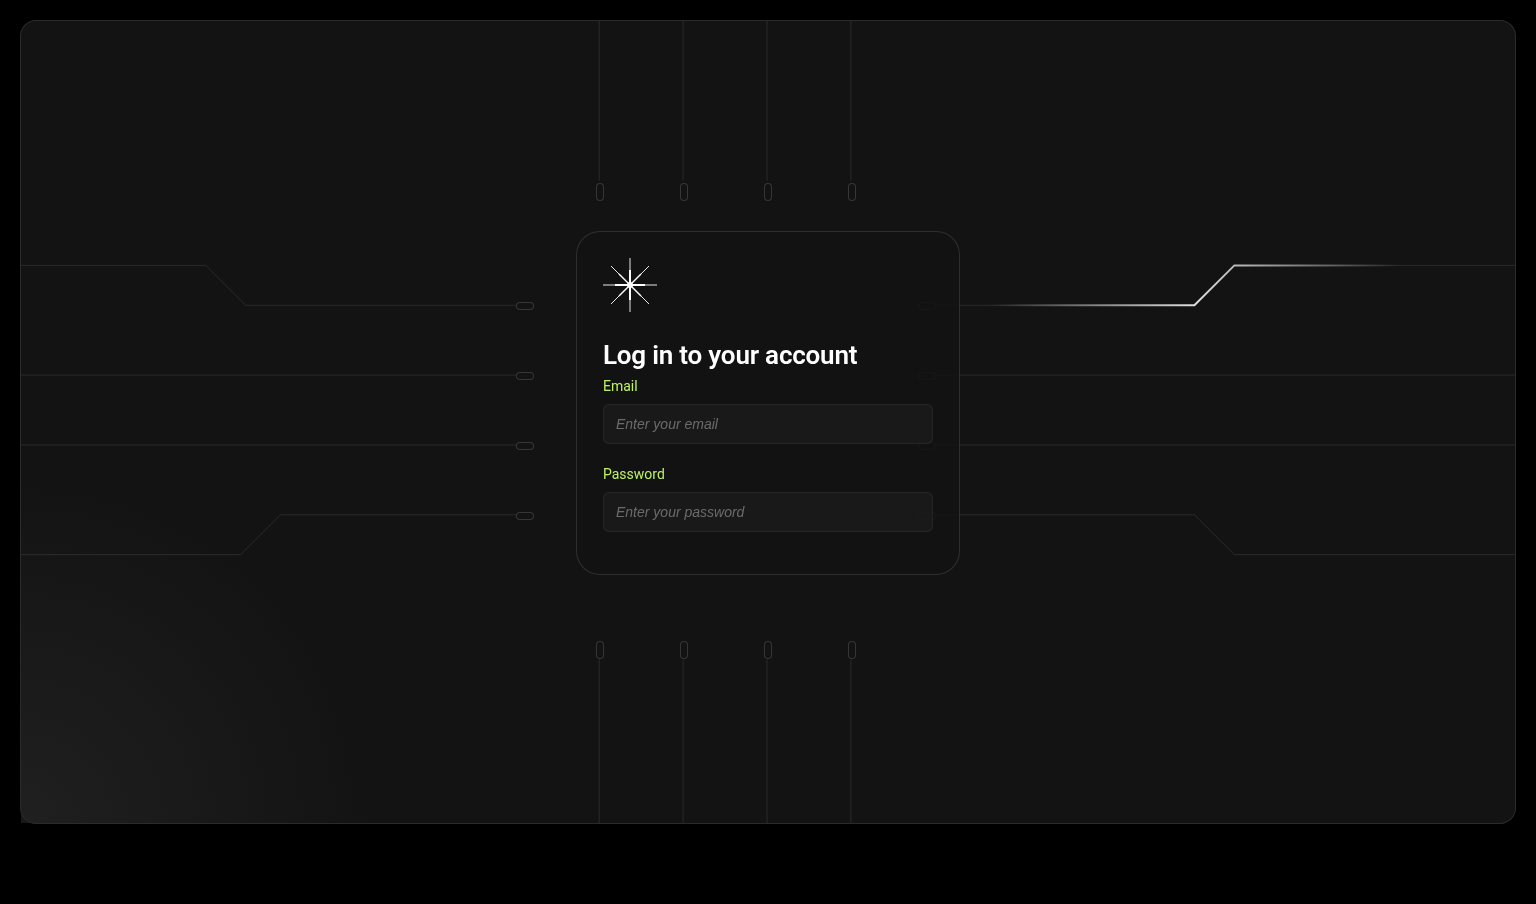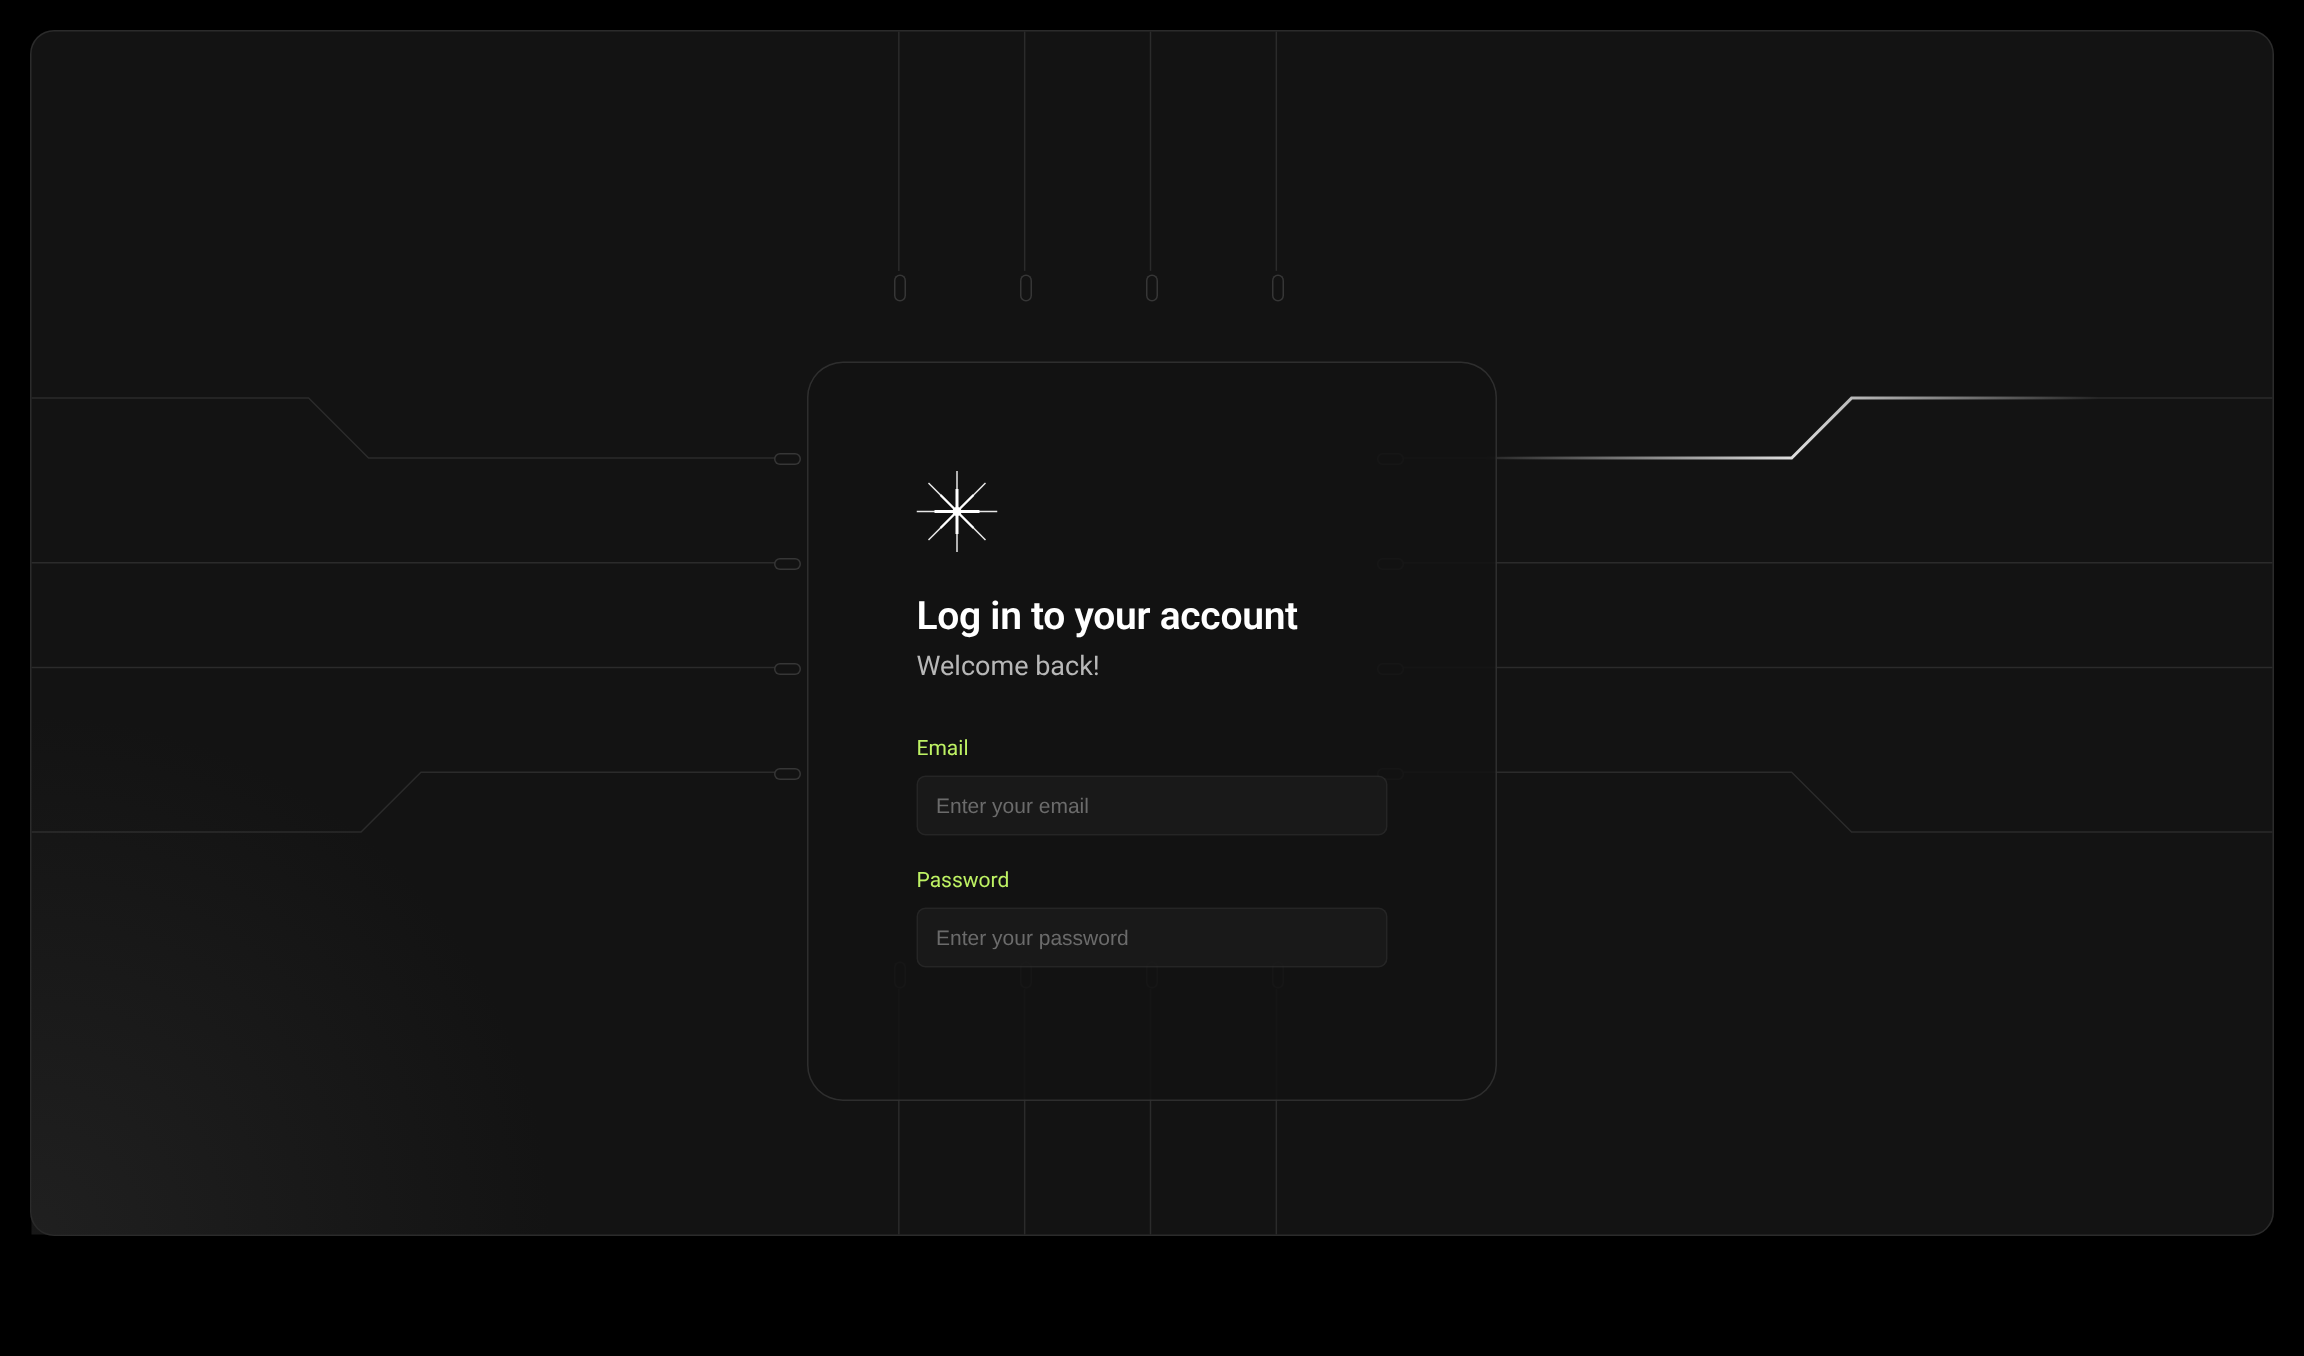--- a/index.html
+++ b/index.html
@@ -44,28 +44,28 @@
       top: 0;
       left: 0;
       width: 100%;
       height: 100%;
       pointer-events: none;
     }
 
     
     .login-card {
       position: absolute;
-      top: 220px;
+      top: 210px;
       left: 50%;
       transform: translateX(-50%);
-      width: 460px;
+      width: 384px;
       background: rgba(19, 19, 19, 0.9);
       border: 1px solid rgba(255, 255, 255, 0.12);
       border-radius: 24px;
-      padding: 72px;
+      padding: 26px;
       z-index: 10;
     }
 
     .logo {
       margin-bottom: 24px;
     }
 
     .logo svg {
       width: 54px;
       height: 54px;
@@ -101,20 +101,21 @@
     .input {
       width: 100%;
       height: 40px;
       background: rgba(30, 30, 30, 0.6);
       border: 1px solid rgba(255, 255, 255, 0.06);
       border-radius: 6px;
       padding: 0 12px;
       color: #ffffff;
       font-size: 14px;
       outline: none;
+      font-style: italic;
     }
 
     .input::placeholder {
       color: #6b6b6b;
     }
 
     
     .pin {
       position: absolute;
       background: #131313;
@@ -230,21 +231,20 @@
           <line x1="27" y1="12" x2="27" y2="42" stroke-width="2" stroke="white"></line>
           <line x1="12" y1="27" x2="42" y2="27" stroke-width="2" stroke="white"></line>
           <line x1="16" y1="16" x2="38" y2="38" stroke-width="1.5" stroke="white"></line>
           <line x1="38" y1="16" x2="16" y2="38" stroke-width="1.5" stroke="white"></line>
         </g>
         <circle cx="27" cy="27" r="3" fill="white"></circle>
       </svg>
     </div>
 
     <h1 class="heading">Log in to your account</h1>
-    <p class="subheading">Welcome back!</p>
 
     <div class="form-group">
       <label class="label">Email</label>
       <input type="email" class="input" placeholder="Enter your email" style="">
     </div>
 
     <div class="form-group" style="margin-bottom:16px;">
       <label class="label">Password</label>
       <input type="password" class="input" placeholder="Enter your password" style="">
     </div>

